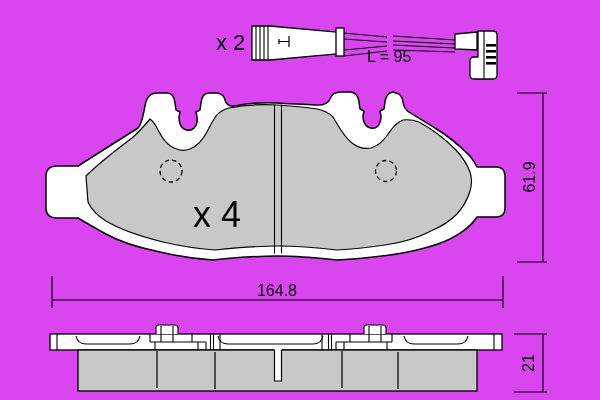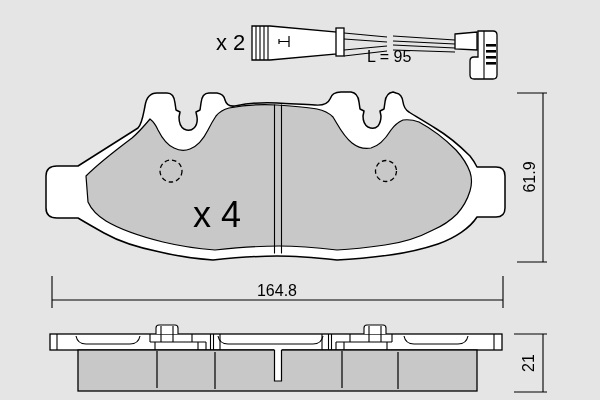--- a/index.html
+++ b/index.html
@@ -1,16 +1,16 @@
 <!DOCTYPE html>
 <html><head>
 <meta charset="utf-8">
 <style>
   html,body{margin:0;padding:0;background:#ffffff;}
-  .canvas{position:relative;width:600px;height:400px;background:#e5e5e5;overflow:hidden;}
+  .canvas{position:relative;width:600px;height:400px;background:#d946ef;overflow:hidden;}
   svg{display:block;}
   svg text{font-family:"Liberation Sans","DejaVu Sans",sans-serif;fill:#000;}
   .qty-small{font-size:22px;}
   .qty-big{font-size:36px;}
   .dim-label{font-size:16px;}
   .len-label{font-size:16px;}
 </style>
 </head>
 <body>
 

